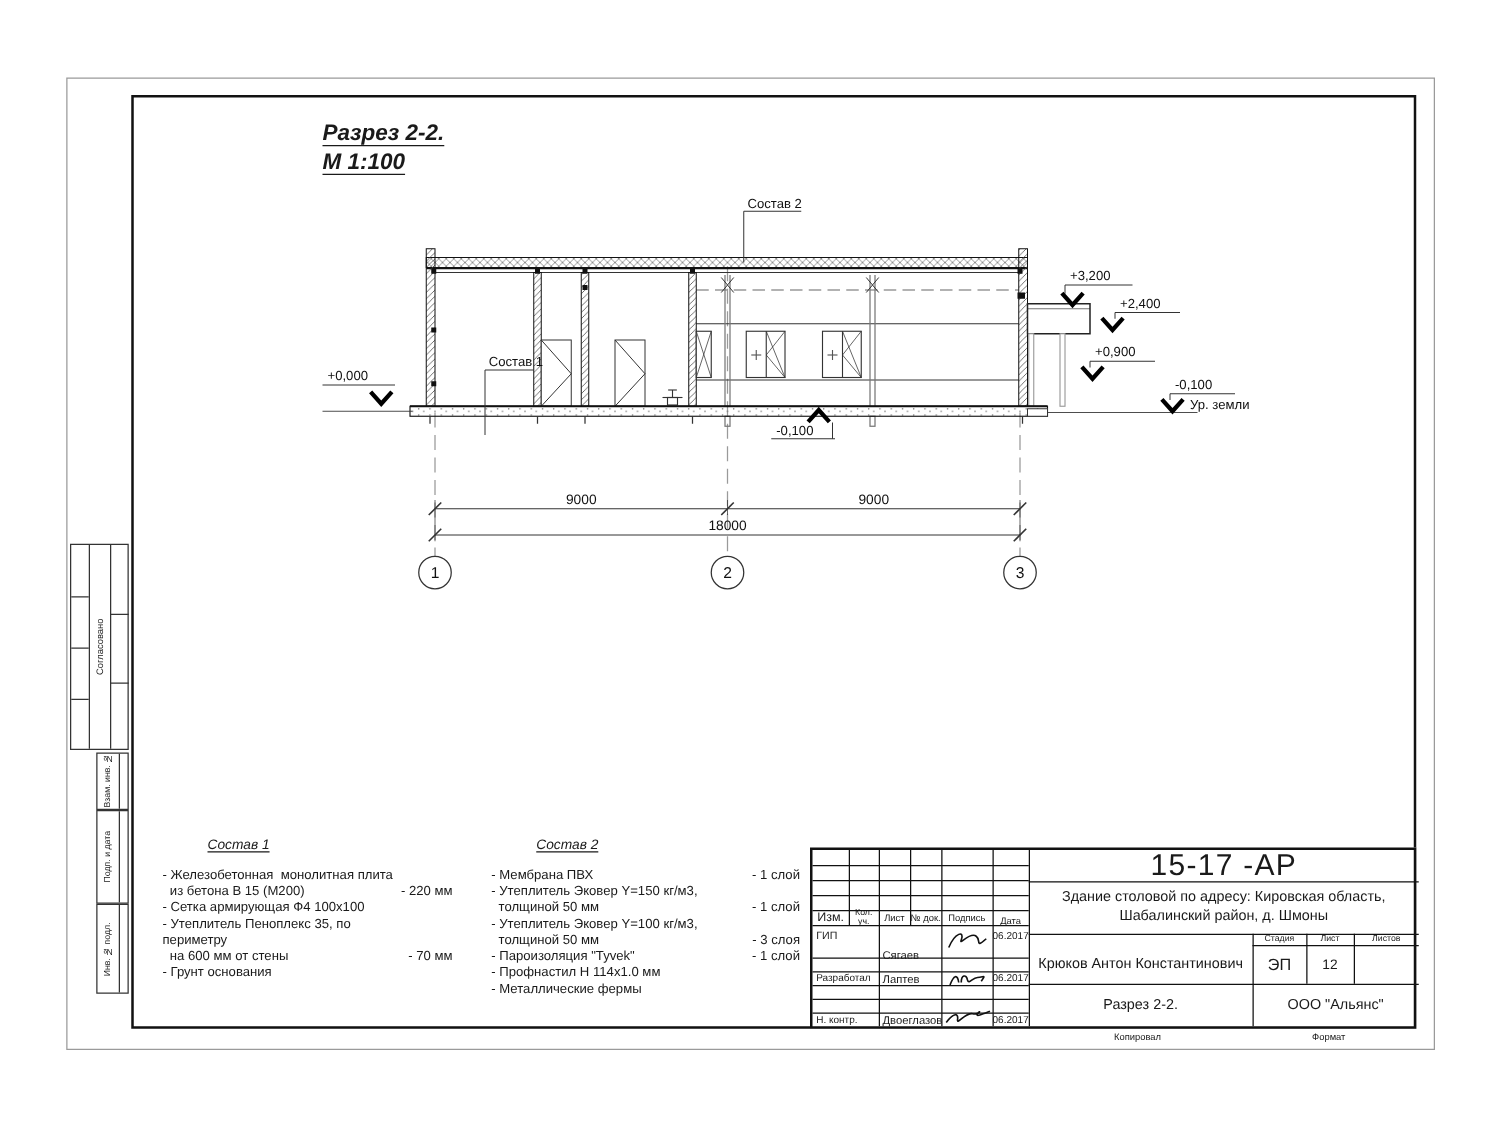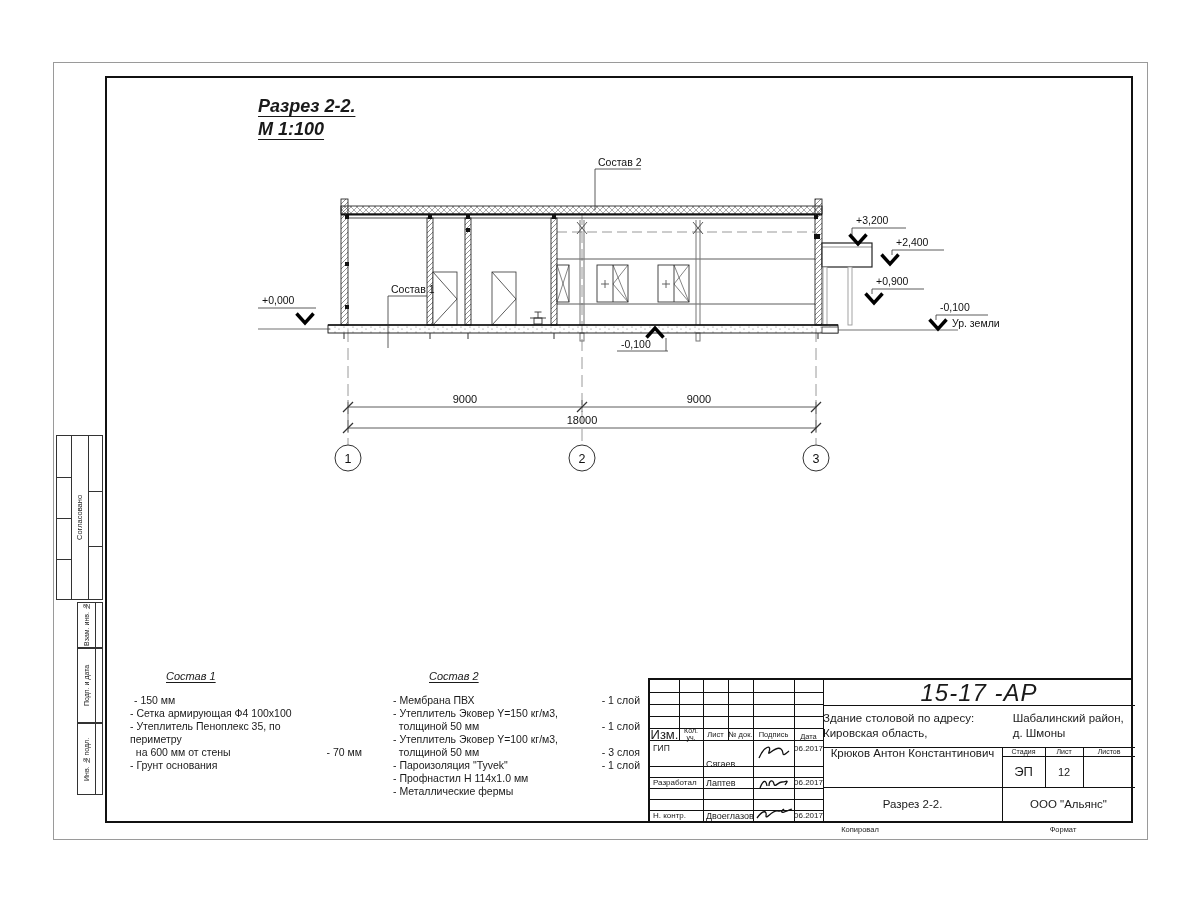--- a/index.html
+++ b/index.html
@@ -251,21 +251,23 @@
       <circle cx="816" cy="458" r="13" fill="#fff" stroke="#333" stroke-width="1"></circle>
       <text x="348" y="462.5" font-size="12.5" text-anchor="middle">1</text>
       <text x="582" y="462.5" font-size="12.5" text-anchor="middle">2</text>
       <text x="816" y="462.5" font-size="12.5" text-anchor="middle">3</text>
     </g>
   </svg>
 
   <div id="mats1" class="abs matblock">
     <div class="mat-title">Состав 1</div>
     <div class="mat-item">
-        <span class="mat-val">- 150 мм</span>
+        <span class="mat-text">- Железобетонная  монолитная плита
+  из бетона В 15 (М200)</span>
+        <span class="mat-val">- 220 мм</span>
       </div>
     <div class="mat-item">
         <span class="mat-text">- Сетка армирующая Ф4 100х100</span>
         <span class="mat-val"></span>
       </div>
     <div class="mat-item">
         <span class="mat-text">- Утеплитель Пеноплекс 35, по периметру
   на 600 мм от стены</span>
         <span class="mat-val">- 70 мм</span>
       </div>
@@ -324,21 +326,21 @@
     <div class="tb-line" style="left:0;top:119px;width:173px;height:1px;"></div>
     <div class="tb-line" style="left:0;top:130px;width:173px;height:1px;"></div>
     <div class="tb-line" style="left:173px;top:25px;width:312px;height:1px;"></div>
     <div class="tb-line" style="left:173px;top:67px;width:312px;height:1px;"></div>
     <div class="tb-line" style="left:352px;top:76px;width:133px;height:1px;"></div>
     <div class="tb-line" style="left:173px;top:107px;width:312px;height:1px;"></div>
     <div class="tb-line" style="left:352px;top:67px;width:1px;height:74px;"></div>
     <div class="tb-line" style="left:395px;top:67px;width:1px;height:40px;"></div>
     <div class="tb-line" style="left:433px;top:67px;width:1px;height:40px;"></div>
 
-    <div class="tb-txt" style="left:0;top:48px;width:29px;height:12px;font-size:13px;">Изм.</div>
+    <div class="tb-txt" style="left:0;top:48px;width:29px;height:12px;font-size:10px;">Изм.</div>
     <div class="tb-txt" style="left:29px;top:48px;width:24px;height:12px;font-size:7px;">Кол. уч.</div>
     <div class="tb-txt" style="left:53px;top:48px;width:25px;height:12px;font-size:7.5px;">Лист</div>
     <div class="tb-txt" style="left:78px;top:48px;width:25px;height:12px;font-size:7.5px;">№ док.</div>
     <div class="tb-txt" style="left:103px;top:48px;width:41px;height:12px;font-size:7.5px;">Подпись</div>
     <div class="tb-txt" style="left:144px;top:50px;width:29px;height:12px;font-size:7.5px;">Дата</div>
 
     <div class="tb-txt tb-left" style="left:0;top:60px;width:53px;height:16px;font-size:8.5px;">ГИП</div>
     <div class="tb-txt tb-left" style="left:53px;top:76px;width:50px;height:16px;font-size:9px;">Сягаев</div>
     <div class="tb-txt" style="left:144px;top:60px;width:29px;height:16px;font-size:8px;">06.2017</div>
     <svg class="sig-svg" style="left:106px;top:60px;" width="36" height="26" viewBox="0 0 36 26">
@@ -352,36 +354,36 @@
       <path d="M4,16 C7,8 10,7 11,14 M13,14 C13,8 17,7 18,12 C19,16 22,10 26,10 C31,10 33,7 29,13" fill="none" stroke="#111" stroke-width="1.3"></path>
     </svg>
 
     <div class="tb-txt tb-left" style="left:0;top:130px;width:53px;height:11px;font-size:8px;">Н. контр.</div>
     <div class="tb-txt tb-left" style="left:53px;top:130px;width:50px;height:11px;font-size:9px;">Двоеглазов</div>
     <div class="tb-txt" style="left:144px;top:130px;width:29px;height:11px;font-size:8px;">06.2017</div>
     <svg class="sig-svg" style="left:104px;top:122px;" width="40" height="22" viewBox="0 0 40 22">
       <path d="M3,16 C9,8 13,8 12,14 C12,18 18,8 24,9 C30,10 31,5 28,9 C26,12 33,9 38,7" fill="none" stroke="#111" stroke-width="1.3"></path>
     </svg>
 
-    <div class="tb-txt" style="left:173px;top:0;width:312px;height:25px;font-size:24px;letter-spacing:1px;font-style:italic;">15-17 -АР</div>
-    <div class="abs" style="left:173px;top:25px;width:312px;height:42px;display:flex;align-items:center;justify-content:center;font-size:11.5px;line-height:15px;">
+    <div class="tb-txt" style="left:173px;top:0;width:312px;height:25px;font-size:24px;letter-spacing:1px;">15-17 -АР</div>
+    <div class="abs" style="left:173px;top:25px;width:312px;height:42px;display:flex;flex-direction:column;align-items:center;justify-content:center;font-size:11.5px;line-height:15px;">
       <div>Здание столовой по адресу: Кировская область,</div>
       <div>Шабалинский район, д. Шмоны</div>
     </div>
-    <div class="tb-txt" style="left:173px;top:53px;width:179px;height:40px;font-size:11.5px;">Крюков Антон Константинович</div>
+    <div class="tb-txt" style="left:173px;top:71px;width:179px;height:40px;font-size:11.5px;">Крюков Антон Константинович</div>
     <div class="tb-txt" style="left:352px;top:67px;width:43px;height:9px;font-size:7px;">Стадия</div>
     <div class="tb-txt" style="left:395px;top:67px;width:38px;height:9px;font-size:7px;">Лист</div>
     <div class="tb-txt" style="left:433px;top:67px;width:52px;height:9px;font-size:7px;">Листов</div>
     <div class="tb-txt" style="left:352px;top:76px;width:43px;height:31px;font-size:13px;">ЭП</div>
     <div class="tb-txt" style="left:395px;top:76px;width:38px;height:31px;font-size:11px;">12</div>
     <div class="tb-txt" style="left:173px;top:107px;width:179px;height:34px;font-size:11.5px;">Разрез 2-2.</div>
     <div class="tb-txt" style="left:352px;top:107px;width:133px;height:34px;font-size:11.5px;">ООО "Альянс"</div>
   </div>
 
-  <div class="abs footer-small" style="left:820px;top:825px;width:80px;">Копировал</div>
+  <div class="abs footer-small" style="left:870px;top:825px;width:80px;">Копировал</div>
   <div class="abs footer-small" style="left:1028px;top:825px;width:70px;">Формат</div>
 
   <div id="sogl" class="abs">
     <div class="tb-line" style="left:14px;top:0;width:1px;height:163px;background:#333;"></div>
     <div class="tb-line" style="left:31px;top:0;width:1px;height:163px;background:#333;"></div>
     <div class="tb-line" style="left:0;top:41px;width:14px;height:1px;background:#333;"></div>
     <div class="tb-line" style="left:0;top:82px;width:14px;height:1px;background:#333;"></div>
     <div class="tb-line" style="left:0;top:123px;width:14px;height:1px;background:#333;"></div>
     <div class="tb-line" style="left:31px;top:55px;width:15px;height:1px;background:#333;"></div>
     <div class="tb-line" style="left:31px;top:110px;width:15px;height:1px;background:#333;"></div>

